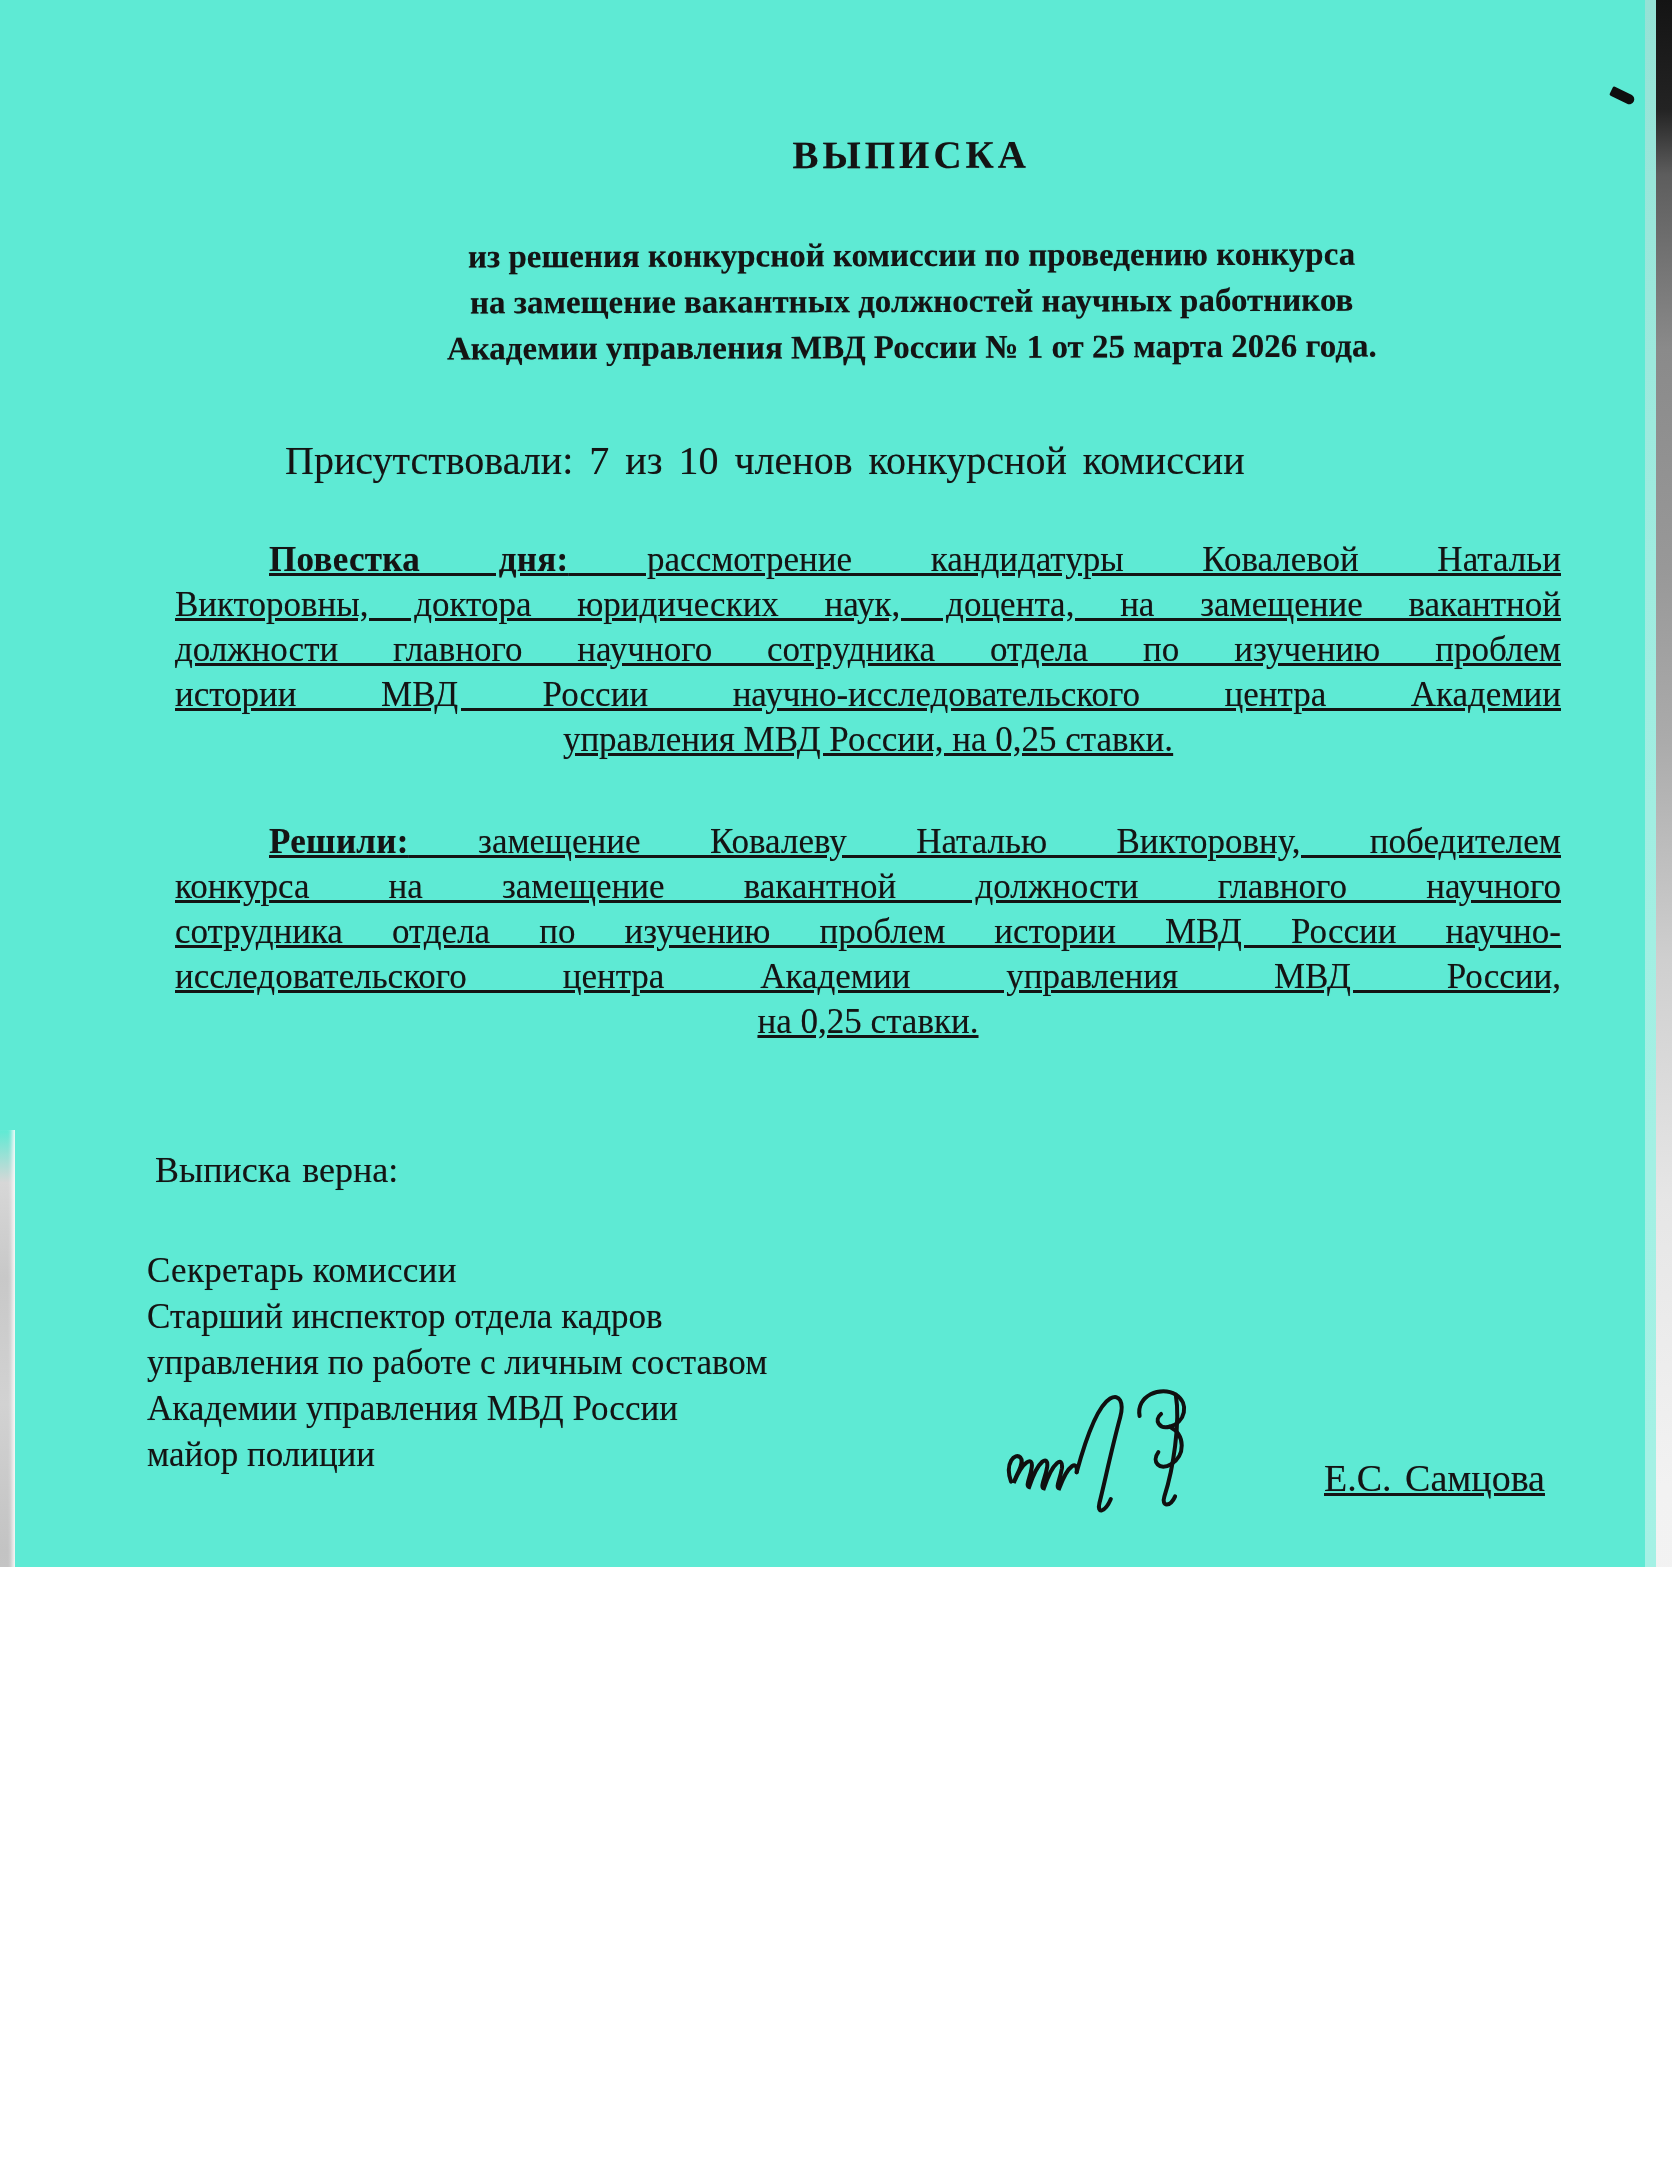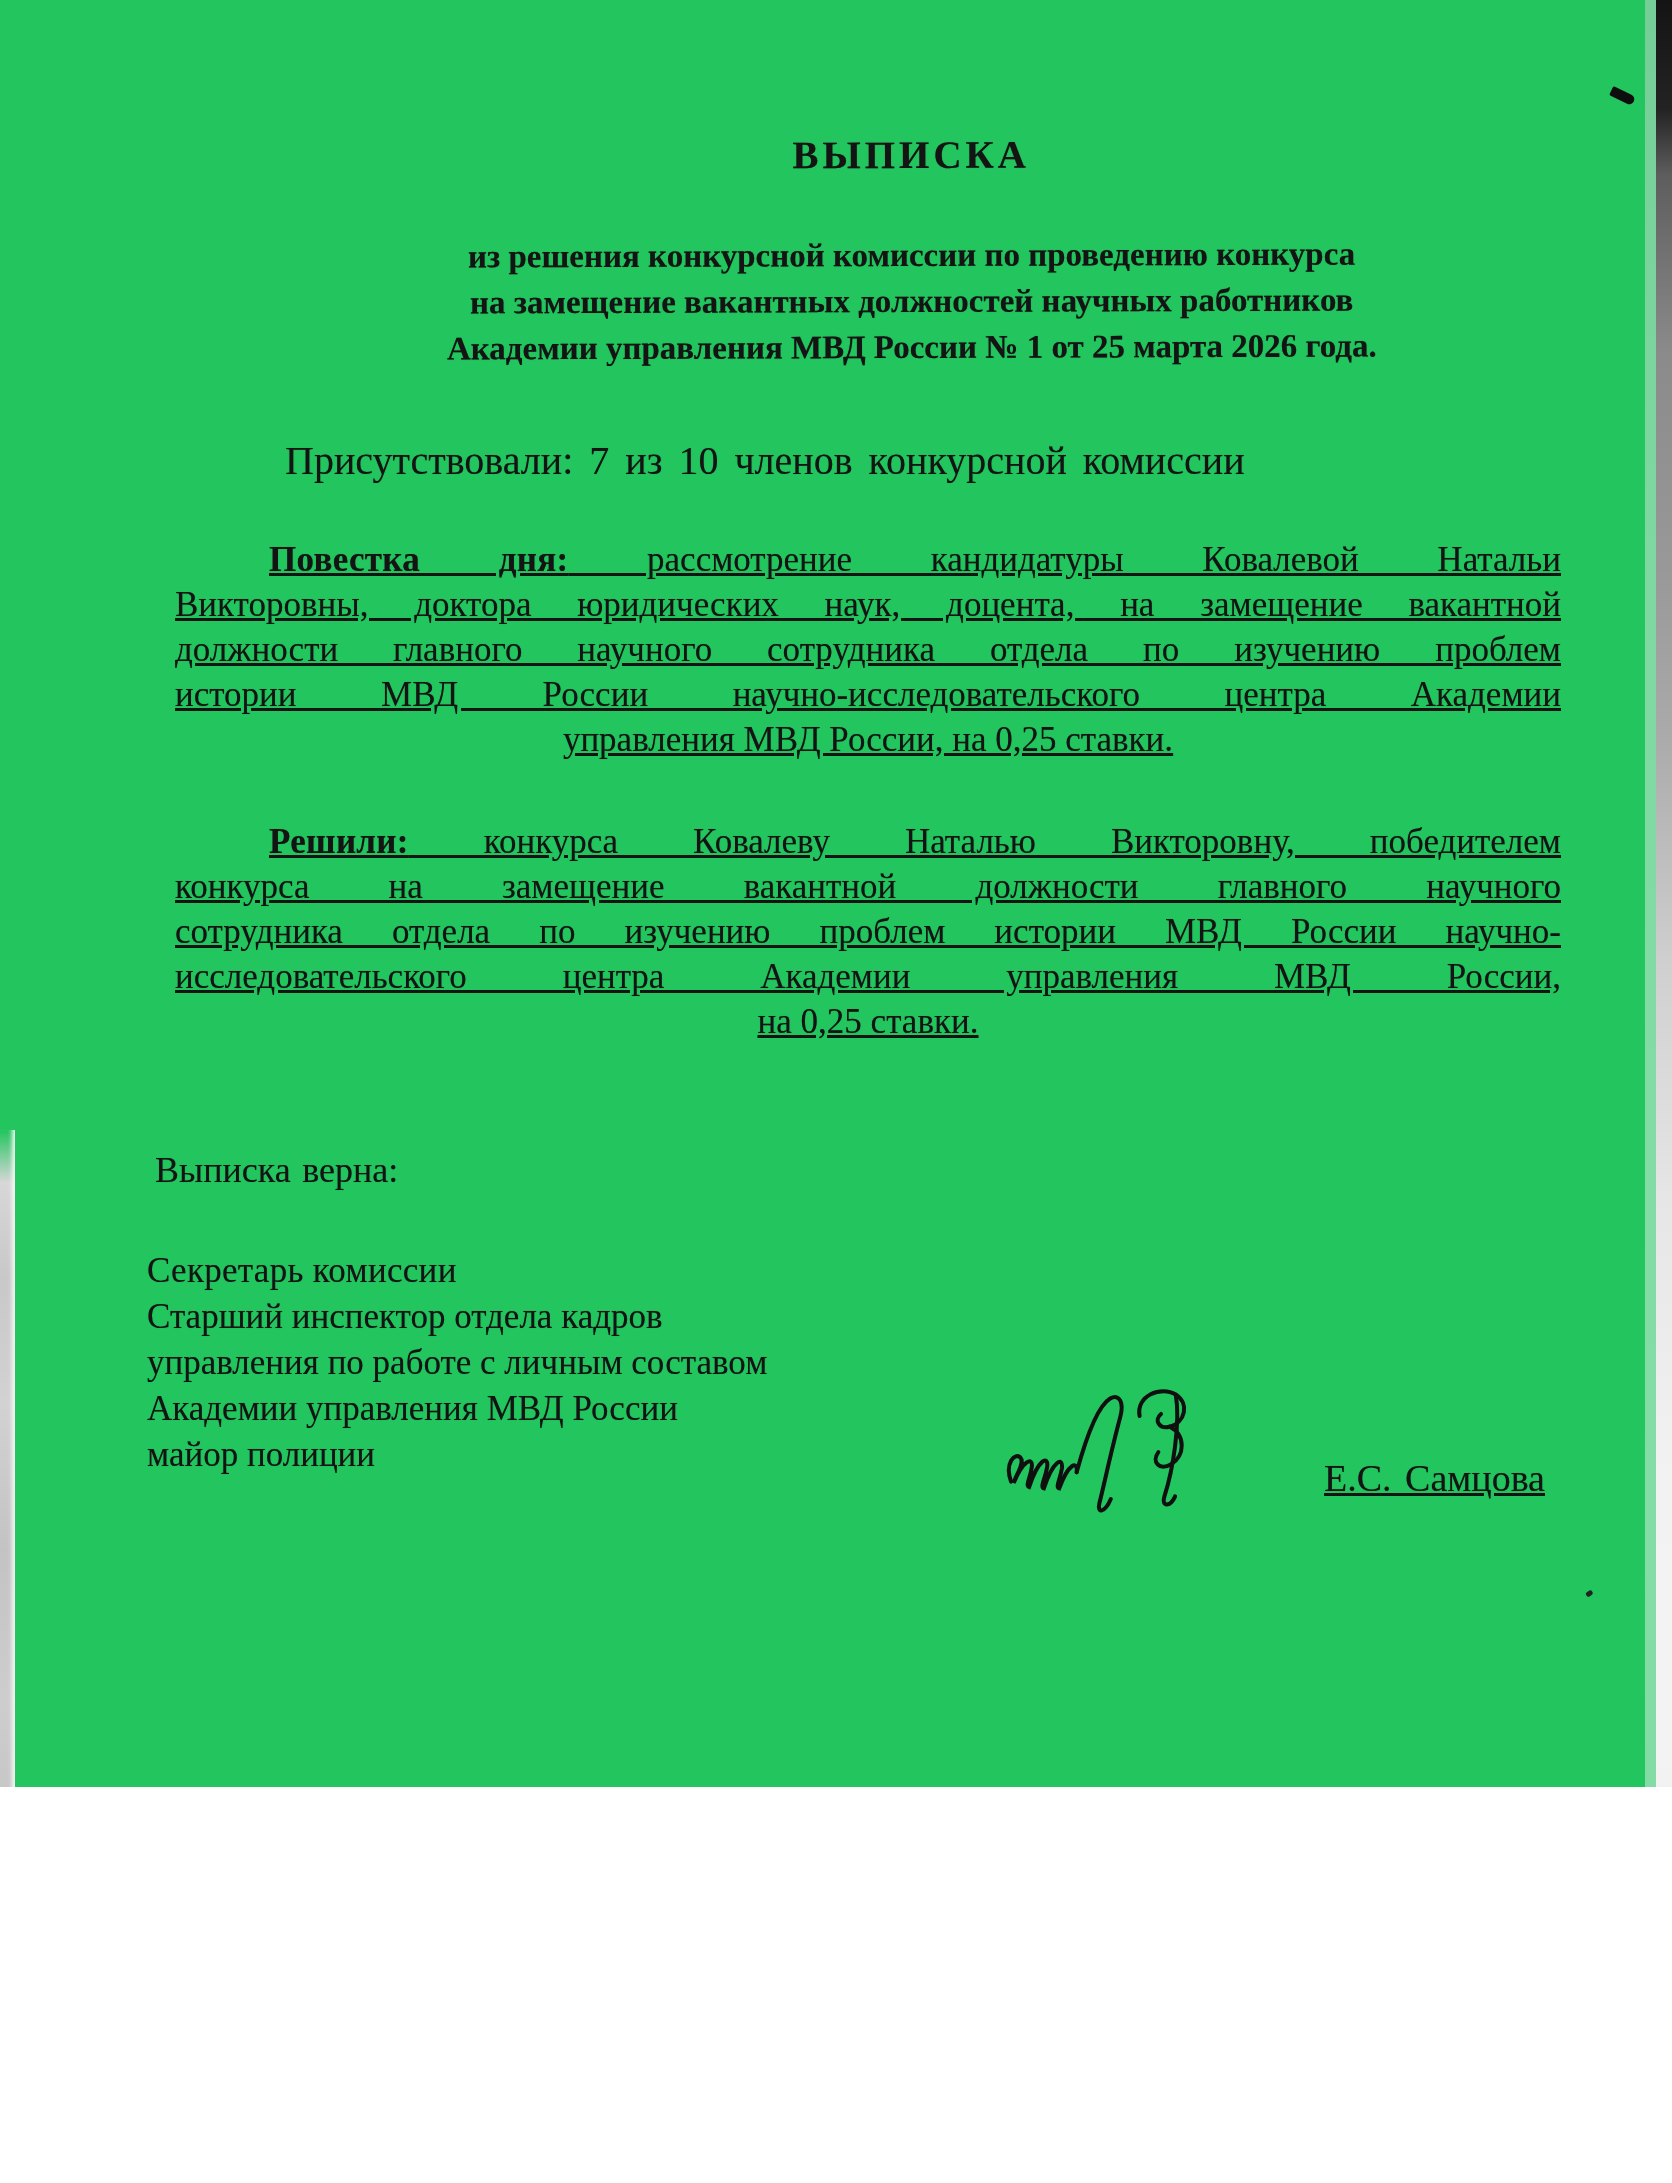--- a/index.html
+++ b/index.html
@@ -3,22 +3,22 @@
 <meta charset="utf-8">
 <style>
   html, body {
     margin: 0;
     padding: 0;
     background: #ffffff;
   }
   .page {
     position: relative;
     width: 1673px;
-    height: 1787px;
-    background: #22c55e;
+    height: 1567px;
+    background: #5eead4;
     overflow: hidden;
     font-family: "Liberation Serif", "DejaVu Serif", serif;
     color: #141414;
   }
   .ink {
     color: #141414;
     text-shadow: 0 0 0.7px rgba(25,25,25,0.45);
   }
 
   
@@ -183,21 +183,21 @@
 
   <div class="paragraph agenda ink">
     <div class="para-line first"><span class="lead">Повестка дня:</span><span> рассмотрение кандидатуры Ковалевой Натальи</span></div>
     <div class="para-line">Викторовны, доктора юридических наук, доцента, на замещение вакантной</div>
     <div class="para-line">должности главного научного сотрудника отдела по изучению проблем</div>
     <div class="para-line">истории МВД России научно-исследовательского центра Академии</div>
     <div class="para-line last">управления МВД России, на 0,25 ставки.</div>
   </div>
 
   <div class="paragraph resolution ink">
-    <div class="para-line first"><span class="lead">Решили:</span><span> конкурса Ковалеву Наталью Викторовну, победителем</span></div>
+    <div class="para-line first"><span class="lead">Решили:</span><span> замещение Ковалеву Наталью Викторовну, победителем</span></div>
     <div class="para-line">конкурса на замещение вакантной должности главного научного</div>
     <div class="para-line">сотрудника отдела по изучению проблем истории МВД России научно-</div>
     <div class="para-line">исследовательского центра Академии управления МВД России,</div>
     <div class="para-line last">на 0,25 ставки.</div>
   </div>
 
   <div class="verification ink">Выписка верна:</div>
 
   <div class="signatory-block ink">
     <div class="signatory-role bold">Секретарь комиссии</div>

